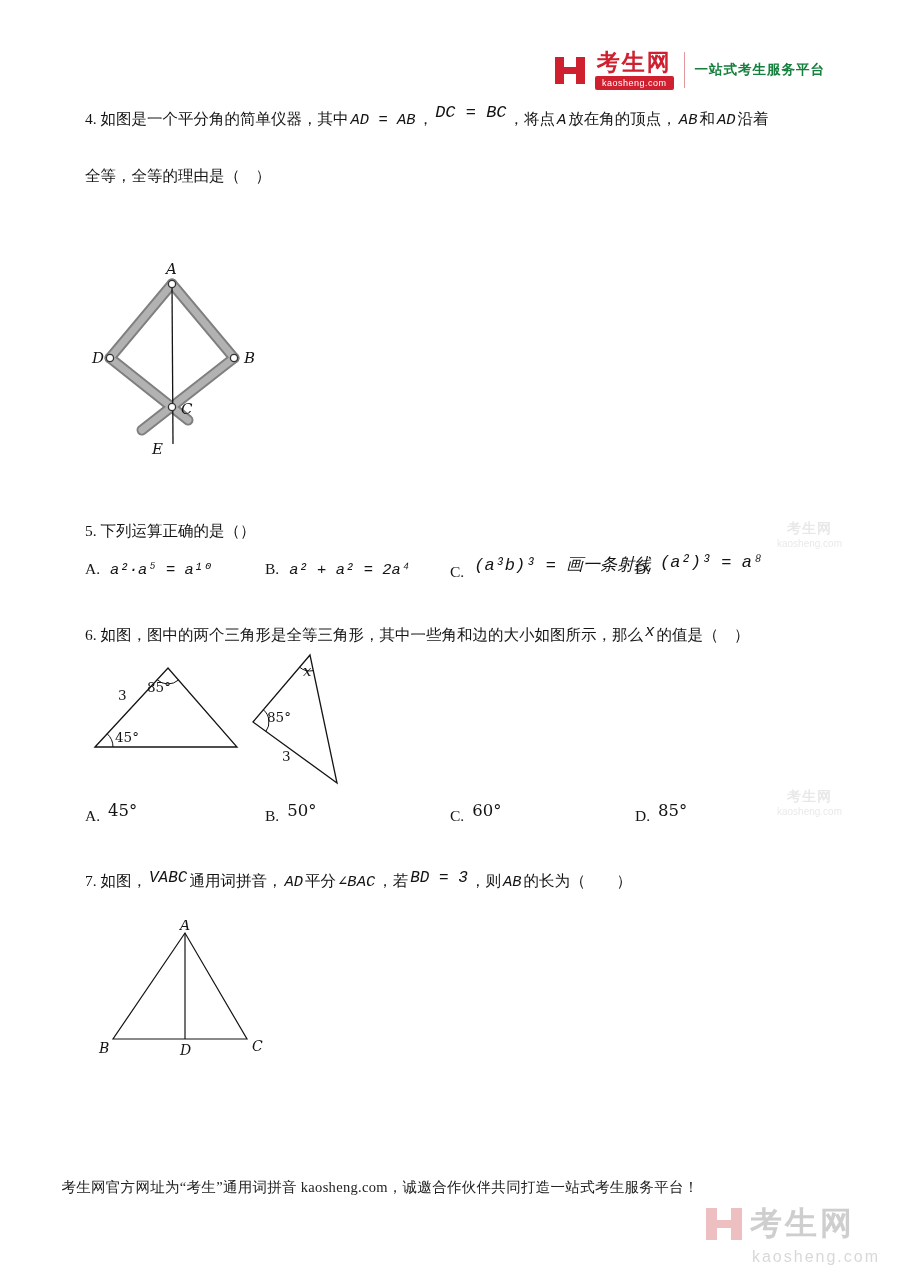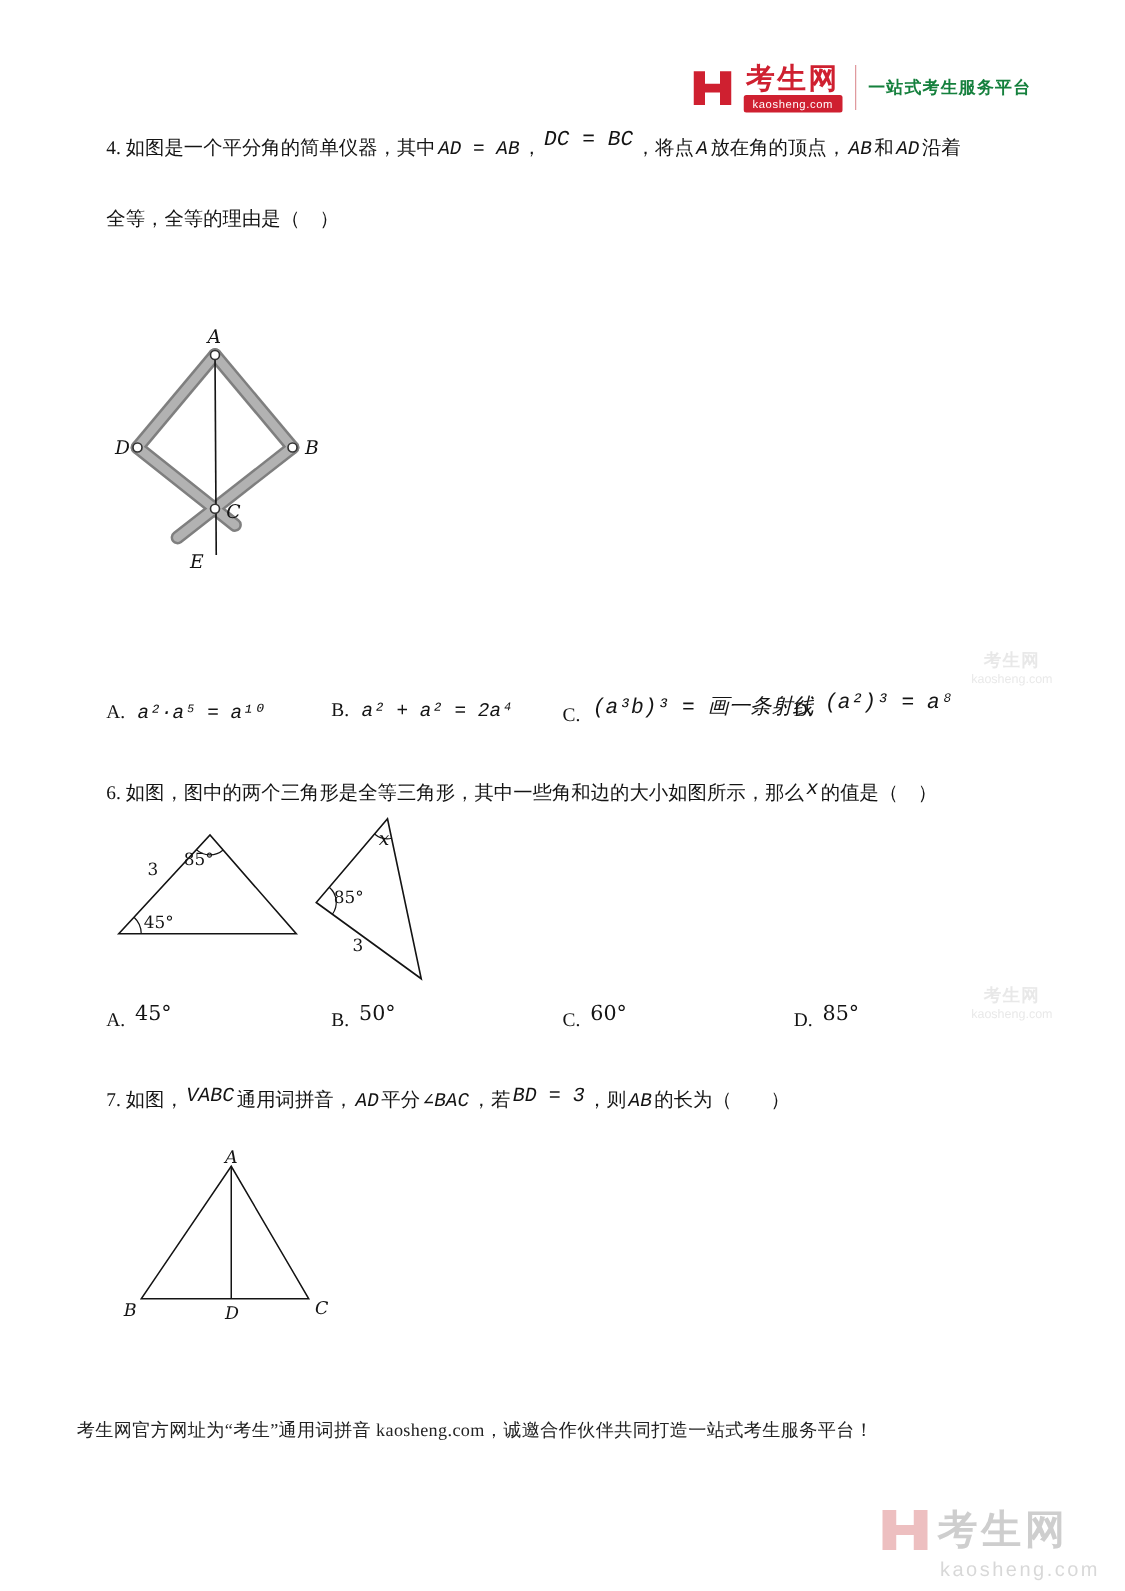--- a/index.html
+++ b/index.html
@@ -29,21 +29,21 @@
                padding:1px 7px;border-radius:2px;letter-spacing:.5px}
   .logo-div{width:1px;height:36px;background:#e0９;background:#e09a9e}
   .tagline{color:#15803d;font-weight:bold;font-size:13.5px;letter-spacing:1px}
 
   
   .fig{position:absolute}
   .fig text{font-family:"DejaVu Serif",serif;font-size:15px;font-style:italic;fill:#141414}
   .fig text.plain{font-style:normal;font-size:13.5px}
 
   
-  .footer{position:absolute;left:0;top:1135px;width:760px;text-align:center;
+  .footer{position:absolute;left:0;top:1178px;width:760px;text-align:center;
           font-size:14.5px;color:#222;letter-spacing:.3px}
 
   
   .wm-br{position:absolute;top:1202px;right:20px;display:flex;flex-direction:column;
          align-items:flex-start;font-family:"Liberation Sans","DejaVu Sans",sans-serif;opacity:.85}
   .wm-br-row{display:flex;align-items:center;gap:8px}
   .wm-icon{position:relative;width:36px;height:32px}
   .wm-icon i{position:absolute;display:block;background:#eab4b6}
   .wm-icon .bL{left:0;top:0;width:11px;height:100%}
   .wm-icon .bR{right:0;top:0;width:11px;height:100%}
@@ -100,20 +100,23 @@
       <circle cx="84" cy="149" r="3.6" fill="#fff" stroke="#333" stroke-width="1.3"></circle>
     </g>
     <text x="78" y="16">A</text>
     <text x="4" y="105">D</text>
     <text x="156" y="105">B</text>
     <text x="93" y="156">C</text>
     <text x="64" y="196">E</text>
   </svg>
 
 
+  <div class="sec" style="top:518px">
+    <div class="line">5. 下列运算正确的是（）</div>
+  </div>
   <div class="opts" style="top:560px">
     <span class="opt"><span class="lab">A.</span><span class="math">a²·a⁵ = a¹⁰</span></span>
     <span class="opt"><span class="lab">B.</span><span class="math">a² + a² = 2a⁴</span></span>
     <span class="opt"><span class="lab">C.</span><span class="math up">(a³b)³ = 画一条射线</span></span>
     <span class="opt"><span class="lab">D.</span><span class="math up">(a²)³ = a⁸</span></span>
   </div>
 
   <div class="sec" style="top:622px">
     <div class="line">
       <span>6. 如图，图中的两个三角形是全等三角形，其中一些角和边的大小如图所示，那么</span><span class="math up2">x</span><span>的值是（　）</span>

